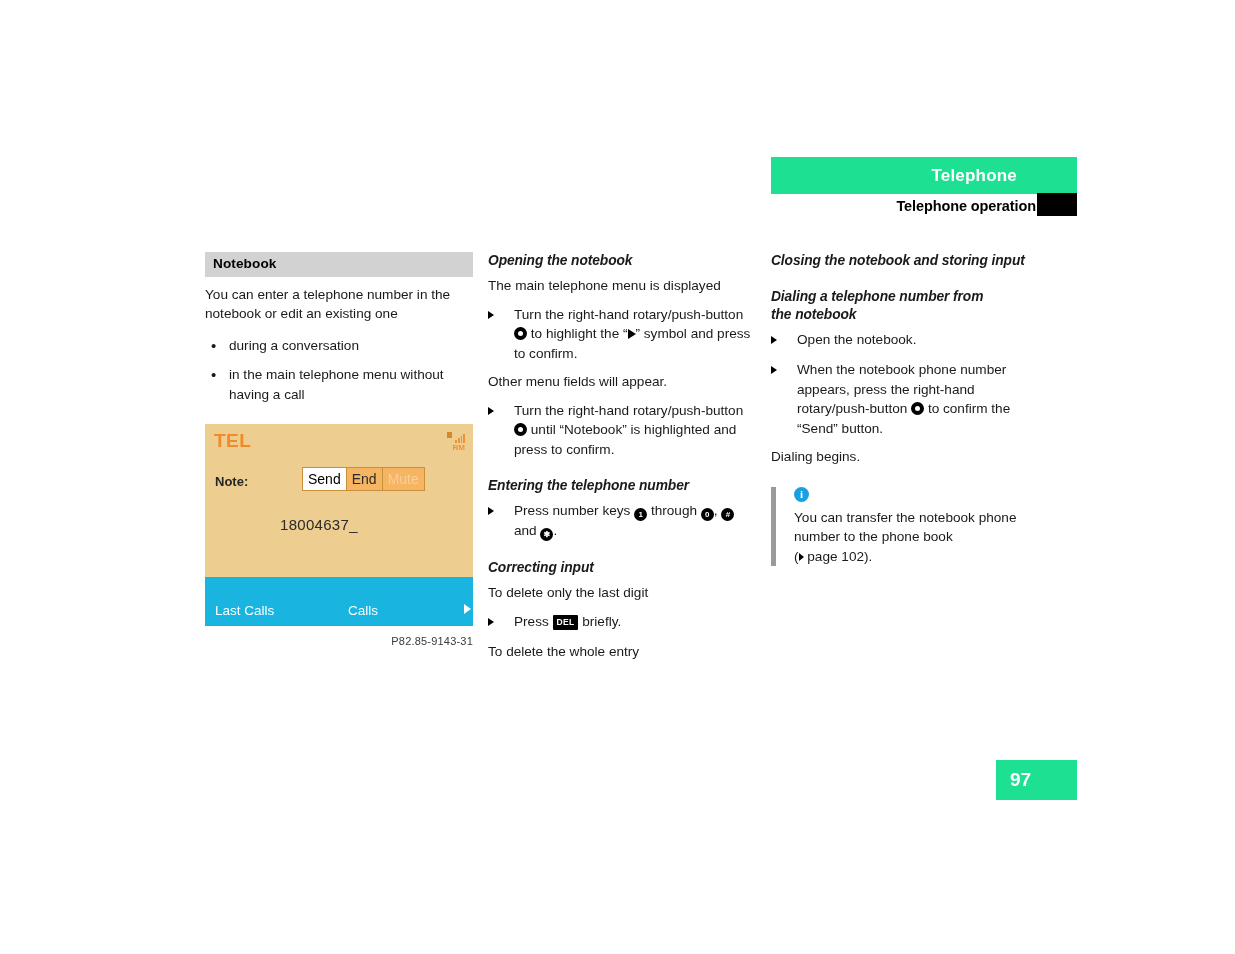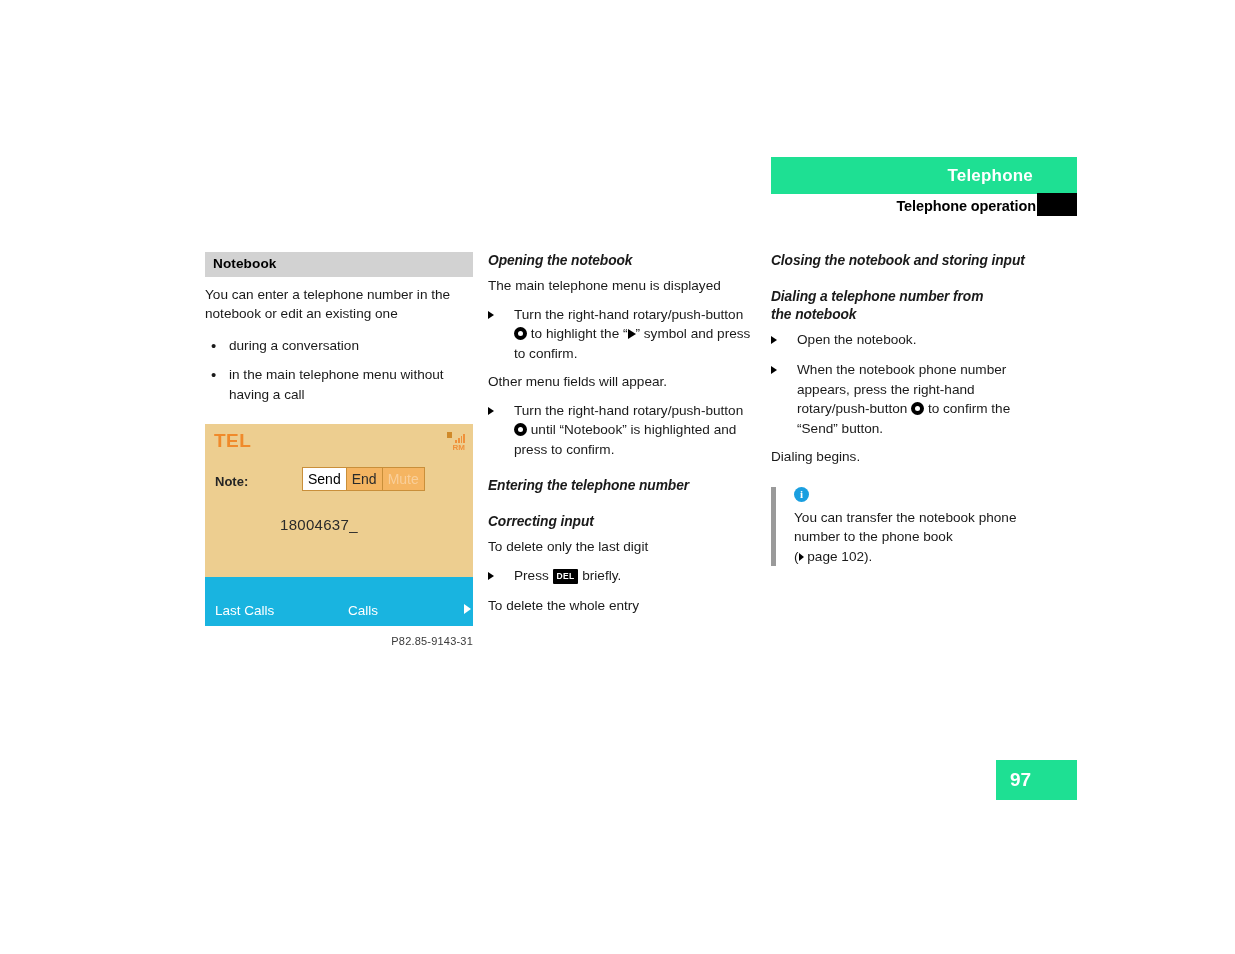--- a/index.html
+++ b/index.html
@@ -22,21 +22,21 @@
     left: 771px;
     top: 157px;
     width: 306px;
   }
   .header-green {
     background: #1ee093;
     height: 37px;
     display: flex;
     align-items: center;
     justify-content: flex-end;
-    padding-right: 44px;
+    padding-right: 60px;
     box-sizing: border-box;
   }
   .header-green .chapter-title {
     color: #ffffff;
     font-size: 17px;
     font-weight: bold;
     letter-spacing: 0.2px;
   }
   .header-sub {
     height: 23px;
@@ -456,20 +456,31 @@
   <div class="step">
     <span class="step-arrow"><span class="tri-open"></span></span>
     <span class="step-body"><span>Turn the right-hand rotary/push-button</span>
       <span class="rotary"></span>
       <span>until “Notebook” is highlighted and press to confirm.</span>
     </span>
   </div>
 
   <div class="subhead spaced">Entering the telephone number</div>
 
+  <div class="step">
+    <span class="step-arrow"><span class="tri-open"></span></span>
+    <span class="step-body"><span>Press number keys</span>
+      <span class="rnd">1</span>
+      <span>through</span>
+      <span class="rnd">0</span>,
+      <span class="rnd">#</span>
+      <span>and</span>
+      <span class="rnd">✱</span>.
+    </span>
+  </div>
 
   <div class="subhead spaced">Correcting input</div>
 
   <p class="body">To delete only the last digit</p>
 
   <div class="step">
     <span class="step-arrow"><span class="tri-open"></span></span>
     <span class="step-body"><span>Press</span>
       <span class="key">DEL</span>
       <span>briefly.</span>

